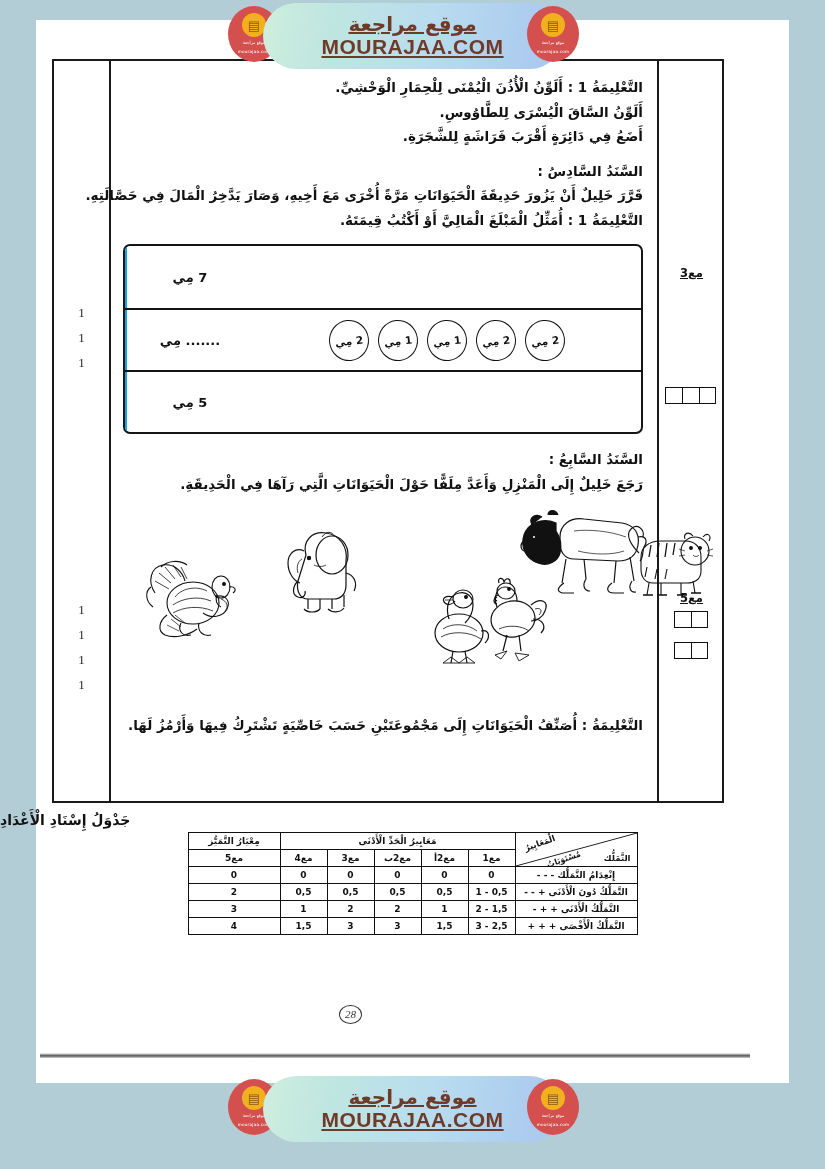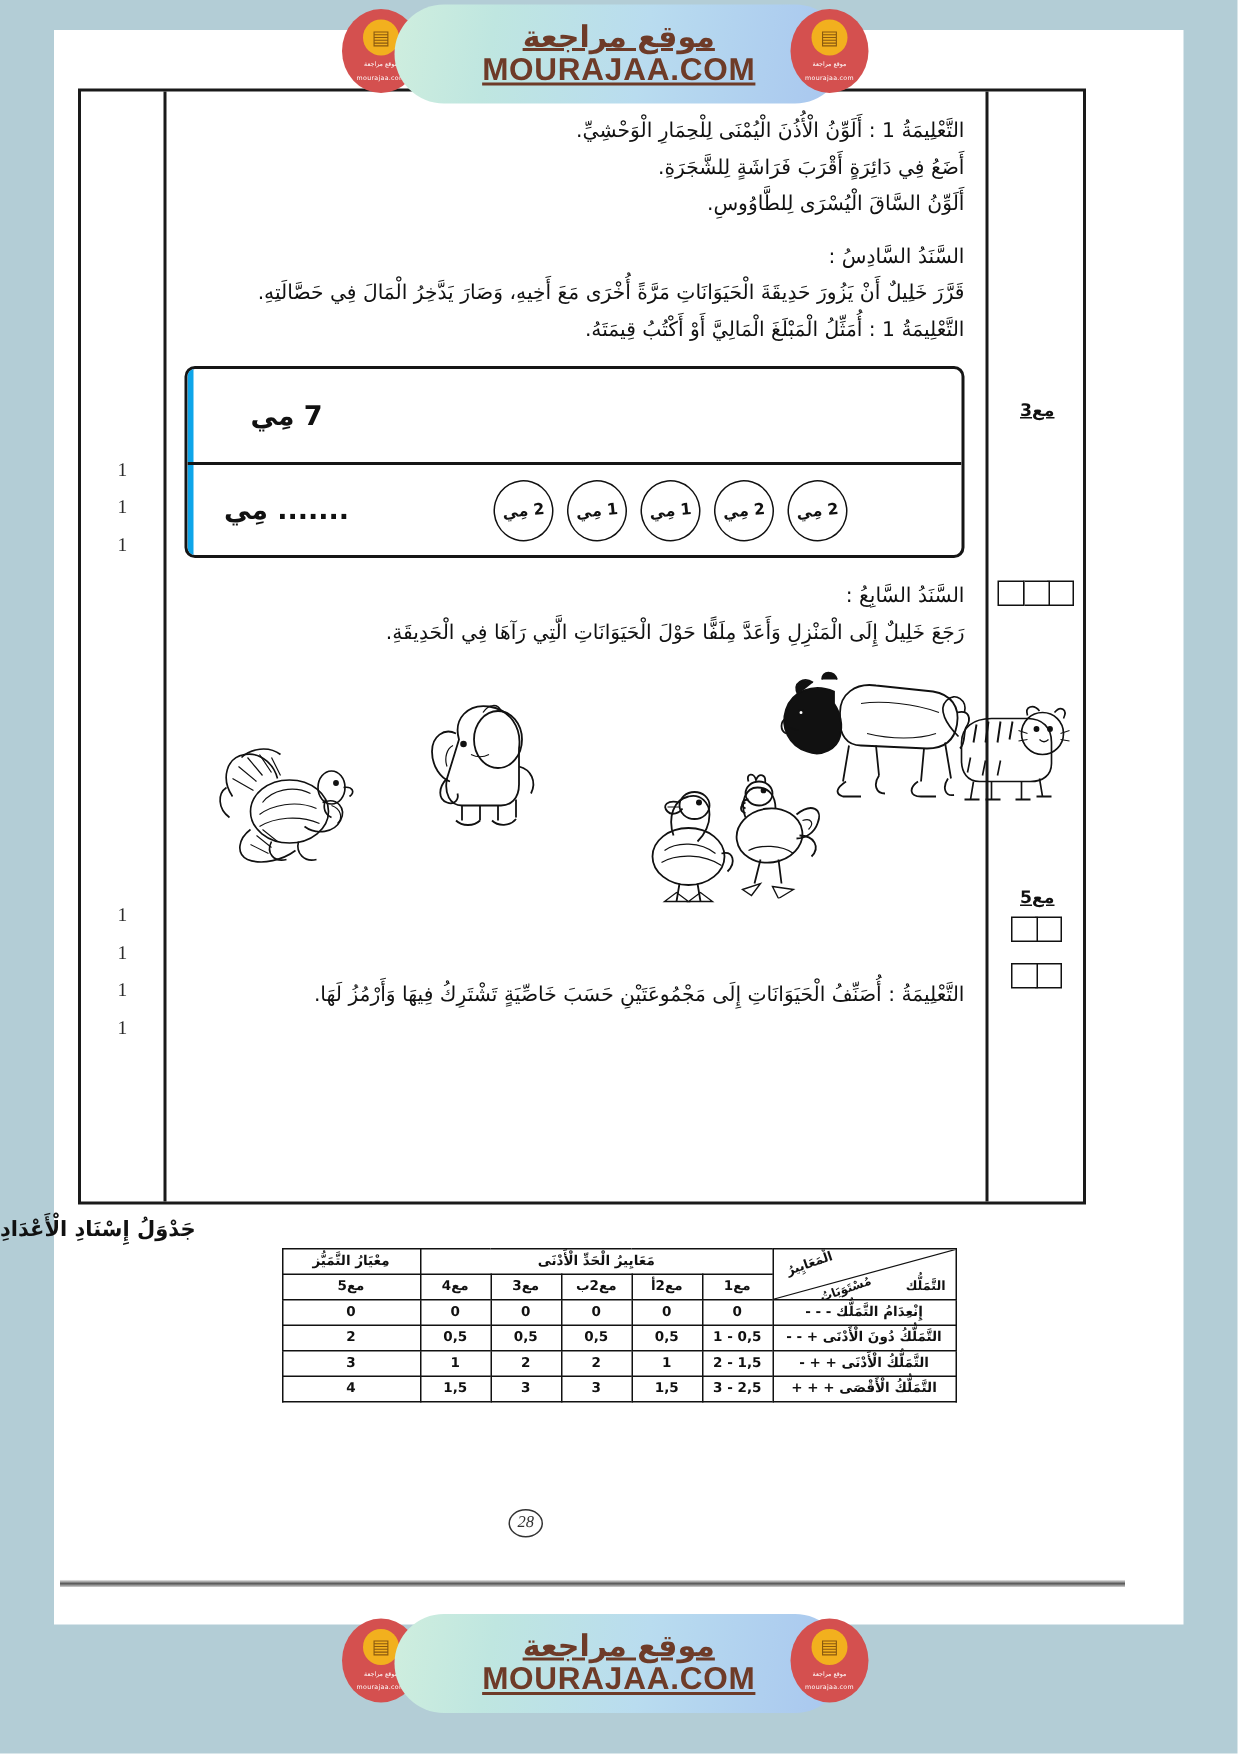--- a/index.html
+++ b/index.html
@@ -98,43 +98,43 @@
     padding: 14px 14px 0 12px;
   }
 
   
   .ar {
     direction: rtl; text-align: right;
     font-family: "DejaVu Sans", sans-serif;
     color: #111;
     font-size: 13.5px;
     line-height: 1.82;
-    font-weight: normal;
+    font-weight: bold;
   }
   .ar-line { white-space: nowrap; }
   .section-head { margin-top: 10px; }
 
   
   .money-table {
     margin: 12px auto 0 auto;
     width: 520px;
     border: 2px solid #151515;
     border-radius: 7px;
     overflow: hidden;
     background: #fff;
   }
   .money-row { display: flex; height: 62px; }
   .money-row + .money-row { border-top: 2px solid #151515; }
   .money-cell-label {
     width: 128px; flex: none;
-    border-left: 4px solid #0ea5e9;
+    border-left: 2px solid #0ea5e9;
     display: flex; align-items: center; justify-content: center;
     direction: rtl;
     font-family: "DejaVu Sans", sans-serif;
-    font-size: 18px; font-weight: bold; color: #111; text-align: right;
+    font-size: 13px; font-weight: bold; color: #111; text-align: right;
   }
   .money-cell-draw {
     flex: 1;
     display: flex; align-items: center; justify-content: center;
     gap: 9px;
     direction: rtl;
   }
   .coin {
     width: 40px; height: 41px; border-radius: 50%;
     border: 1.6px solid #111;
@@ -304,22 +304,22 @@
         <div class="cellbox"></div>
         <div class="cellbox"></div>
       </div>
     </div>
   </div>
 
   <div class="content-col">
 
     <div class="ar">
       <div class="ar-line">التَّعْلِيمَةُ 1 : أَلَوِّنُ الْأُذُنَ الْيُمْنَى لِلْحِمَارِ الْوَحْشِيِّ.</div>
+      <div class="ar-line">أَلَوِّنُ السَّاقَ الْيُسْرَى لِلطَّاوُوسِ.</div>
       <div class="ar-line">أَضَعُ فِي دَائِرَةٍ أَقْرَبَ فَرَاشَةٍ لِلشَّجَرَةِ.</div>
-      <div class="ar-line">أَلَوِّنُ السَّاقَ الْيُسْرَى لِلطَّاوُوسِ.</div>
     </div>
 
     <div class="ar section-head">
       <div class="ar-line">السَّنَدُ السَّادِسُ :</div>
       <div class="ar-line">قَرَّرَ خَلِيلٌ أَنْ يَزُورَ حَدِيقَةَ الْحَيَوَانَاتِ مَرَّةً أُخْرَى مَعَ أَخِيهِ، وَصَارَ يَدَّخِرُ الْمَالَ فِي حَصَّالَتِهِ.</div>
       <div class="ar-line">التَّعْلِيمَةُ 1 : أُمَثِّلُ الْمَبْلَغَ الْمَالِيَّ أَوْ أَكْتُبُ قِيمَتَهُ.</div>
     </div>
 
     <div class="money-table">
       <div class="money-row">
@@ -328,20 +328,24 @@
       </div>
       <div class="money-row">
         <div class="money-cell-draw">
           <div class="coin">2 مِي</div>
           <div class="coin">2 مِي</div>
           <div class="coin">1 مِي</div>
           <div class="coin">1 مِي</div>
           <div class="coin">2 مِي</div>
         </div>
         <div class="money-cell-label">....... مِي</div>
+      </div>
+      <div class="money-row">
+        <div class="money-cell-draw"></div>
+        <div class="money-cell-label">5 مِي</div>
       </div>
     </div>
 
     <div class="ar section-head" style="margin-top:13px;">
       <div class="ar-line">السَّنَدُ السَّابِعُ :</div>
       <div class="ar-line">رَجَعَ خَلِيلٌ إِلَى الْمَنْزِلِ وَأَعَدَّ مِلَفًّا حَوْلَ الْحَيَوَانَاتِ الَّتِي رَآهَا فِي الْحَدِيقَةِ.</div>
     </div>
 
     <div class="animals">
 

